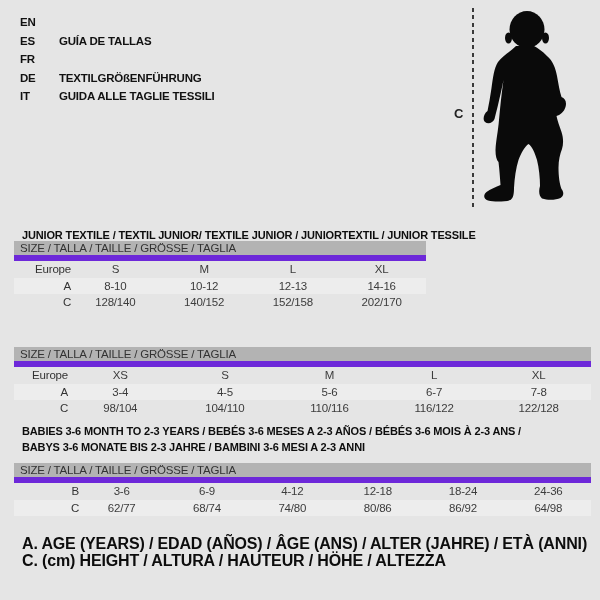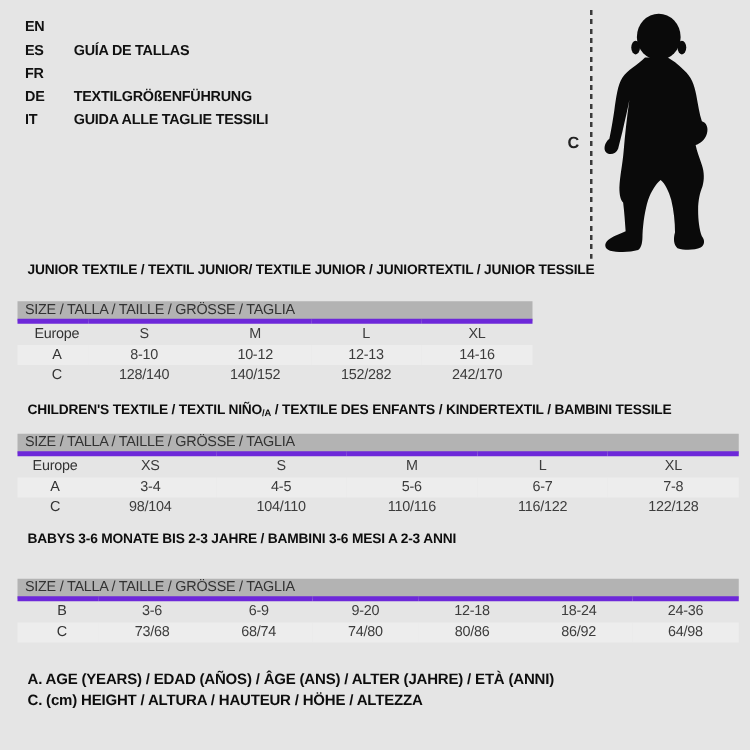--- a/index.html
+++ b/index.html
@@ -33,29 +33,29 @@
   table.size-table {
     position:absolute; left:14px; border-collapse:collapse; table-layout:fixed;
     font-size:11.5px; letter-spacing:-0.2px; color:#3c3c3c;
   }
   table.t0 { top:241px; width:412px; }
   table.t1 { top:347px; width:577px; }
   table.t2 { top:463px; width:577px; }
   table.size-table th.bar {
     background:#b3b3b3; color:#333; font-weight:normal; text-align:left;
     height:14px; line-height:14px; padding:0 0 0 6px; font-size:11.5px;
-    border-bottom:4px solid #6d28d9;
+    border-bottom:6px solid #6d28d9;
   }
   table.size-table td { height:16.5px; line-height:16.5px; text-align:center; padding:0; }
-  table.size-table td.label { text-align:center; padding-left:6px; color:#333;margin-top:30px; }
+  table.size-table td.label { text-align:right; padding-left:6px; color:#333;margin-top:30px; }
   table.size-table tr.shaded { background:#ededed; }
 
   
   .footnotes { position:absolute; left:22px; top:535px; }
-  .footnote { font-weight:bold; font-size:12px; letter-spacing:-0.15px; color:#0d0d0d; line-height:17.3px; white-space:nowrap; }
+  .footnote { font-weight:bold; font-size:16px; letter-spacing:-0.15px; color:#0d0d0d; line-height:17.3px; white-space:nowrap; }
 </style>
 </head>
 <body>
 
 <div class="page">
 
   <div class="lang-block">
     <div class="lang-row">
       <span class="lang-code">EN</span>
     </div>
@@ -111,21 +111,21 @@
         C 81.5 136, 81.5 130, 79.5 124
         C 77.5 118, 75.5 113, 74.5 108
         C 78 107, 82 104, 83.5 99
         C 85 94, 83 90, 79.5 89
         C 77.5 83, 76.5 76, 75 68
         C 73.5 60, 71 53, 65 48
         C 60 43, 56 40, 52 38 Z"></path>
     </g>
   </svg>
 
-  <div class="sec-heading" style="top:209px">
+  <div class="sec-heading" style="top:228px">
     <span>JUNIOR TEXTILE / TEXTIL JUNIOR/ TEXTILE JUNIOR / JUNIORTEXTIL / JUNIOR TESSILE</span><span class="sub"></span><span></span>
   </div>
   <table class="size-table t0">
       <colgroup>
         <col style="width: 57px;">
         <col>
         <col>
         <col>
         <col>
       </colgroup>
@@ -144,29 +144,26 @@
           <td class="label">A</td>
           <td>8-10</td>
           <td>10-12</td>
           <td>12-13</td>
           <td>14-16</td>
         </tr>
         <tr>
           <td class="label">C</td>
           <td>128/140</td>
           <td>140/152</td>
-          <td>152/282</td>
-          <td>242/170</td>
+          <td>152/158</td>
+          <td>202/170</td>
         </tr>
       </tbody>
     </table>
 
-  <div class="sec-heading" style="top:321px">
-    <span>CHILDREN'S TEXTILE / TEXTIL NIÑO</span><span class="sub">/A</span><span> / TEXTILE DES ENFANTS / KINDERTEXTIL / BAMBINI TESSILE</span>
-  </div>
   <table class="size-table t1">
       <colgroup>
         <col style="width: 54px;">
         <col>
         <col>
         <col>
         <col>
         <col>
       </colgroup>
       <tbody>
@@ -194,48 +191,49 @@
           <td>98/104</td>
           <td>104/110</td>
           <td>110/116</td>
           <td>116/122</td>
           <td>122/128</td>
         </tr>
       </tbody>
     </table>
 
   <div class="sec-heading" style="top:424px">
+    <div><span>BABIES 3-6 MONTH TO 2-3 YEARS / BEBÉS 3-6 MESES A 2-3 AÑOS / BÉBÉS 3-6 MOIS À 2-3 ANS /</span></div>
     <div><span>BABYS 3-6 MONATE BIS 2-3 JAHRE / BAMBINI 3-6 MESI A 2-3 ANNI</span></div>
   </div>
   <table class="size-table t2">
       <colgroup>
         <col style="width: 65px;">
         <col>
         <col>
         <col>
         <col>
         <col>
         <col>
       </colgroup>
       <tbody>
         <tr>
           <th colspan="7" class="bar">SIZE / TALLA / TAILLE / GRÖSSE / TAGLIA</th>
         </tr>
         <tr>
           <td class="label">B</td>
           <td>3-6</td>
           <td>6-9</td>
-          <td>9-20</td>
+          <td>4-12</td>
           <td>12-18</td>
           <td>18-24</td>
           <td>24-36</td>
         </tr>
         <tr class="shaded">
           <td class="label">C</td>
-          <td>73/68</td>
+          <td>62/77</td>
           <td>68/74</td>
           <td>74/80</td>
           <td>80/86</td>
           <td>86/92</td>
           <td>64/98</td>
         </tr>
       </tbody>
     </table>
 
   <div class="footnotes">

